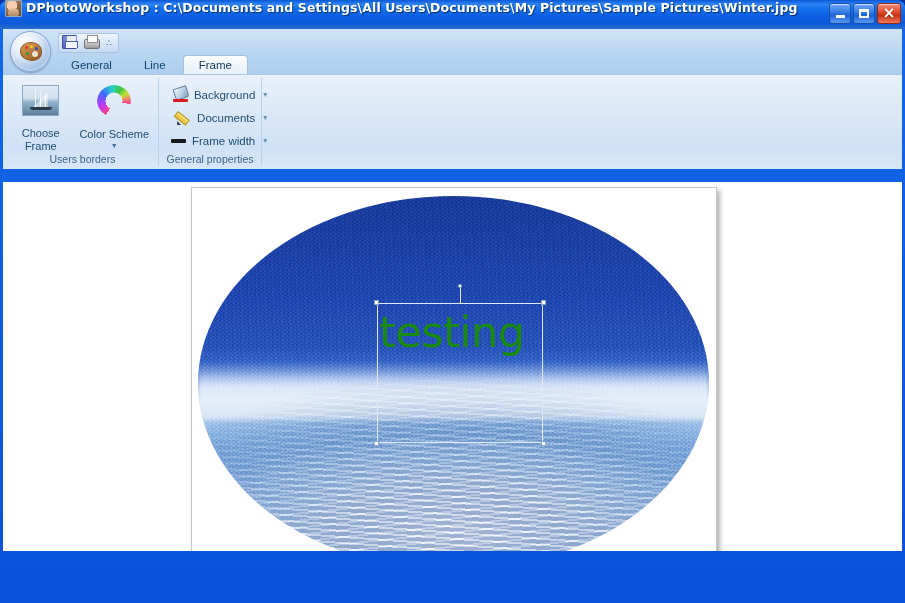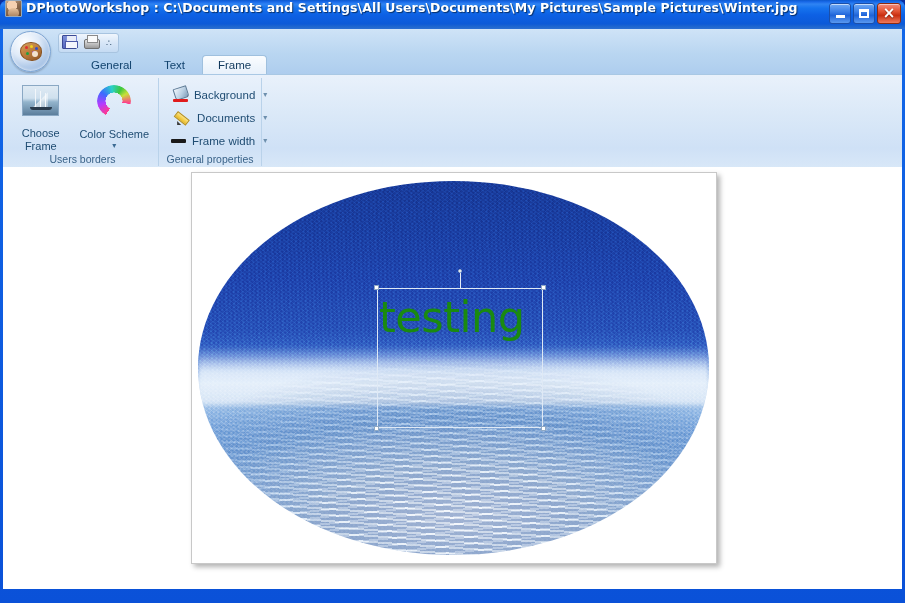--- a/index.html
+++ b/index.html
@@ -139,21 +139,21 @@
     background: linear-gradient(180deg,#e6e6e6,#9a9a9a);
     border:1px solid #707070; border-radius:2px;
   }
   .icon-print::after {
     content:""; position:absolute; left:4px; top:0px; width:9px; height:6px;
     background:#fafafa; border:1px solid #8a8a8a;
   }
   .qat-more { color:#33506e; font-size:9px; line-height:1; margin-left:2px; }
 
   .tabstrip {
-    position: absolute; left: 73px; top: 25px; right: 0; height: 20px;
+    position: absolute; left: 53px; top: 25px; right: 0; height: 20px;
     display: flex; align-items: flex-end;
   }
   .tab {
     height: 19px; padding: 0 15px;
     display: flex; align-items: center;
     font-size: 11.5px; color: #12436e;
     border-radius: 4px 4px 0 0;
     margin-right: 2px;
     font-family: "Liberation Sans", sans-serif;
   }
@@ -253,22 +253,22 @@
   .icon-linewidth {
     width:16px; height:15px; flex:none; position:relative;
   }
   .icon-linewidth::before {
     content:""; position:absolute; left:0; top:6px; width:15px; height:4px;
     background:#1a1a1a; border-radius:1px;
   }
 
   
   .client {
-    position: absolute; left: 3px; top: 167px;
-    width: 899px; height: 422px;
+    position: absolute; left: 3px; top: 182px;
+    width: 899px; height: 369px;
     background: #ffffff;
     overflow: hidden;
   }
   .paper {
     position: absolute; left: 188px; top: 5px;
     width: 526px; height: 392px;
     background: #ffffff;
     border: 1px solid #c8c8c8;
     box-shadow: 3px 3px 5px rgba(0,0,0,.30);
   }
@@ -402,21 +402,21 @@
           <div class="icon-save"></div>
         </div>
         <div class="qbtn">
           <div class="icon-print"></div>
         </div>
         <span class="qat-more">∴</span>
       </div>
 
       <div class="tabstrip">
         <div class="tab">General</div>
-        <div class="tab">Text</div>
+        <div class="tab">Line</div>
         <div class="tab active">Frame</div>
       </div>
     </div>
 
     <div class="ribbon-body">
 
       <div class="group" style="width:152px">
         <div class="group-items">
 
           <div class="big-btn">

